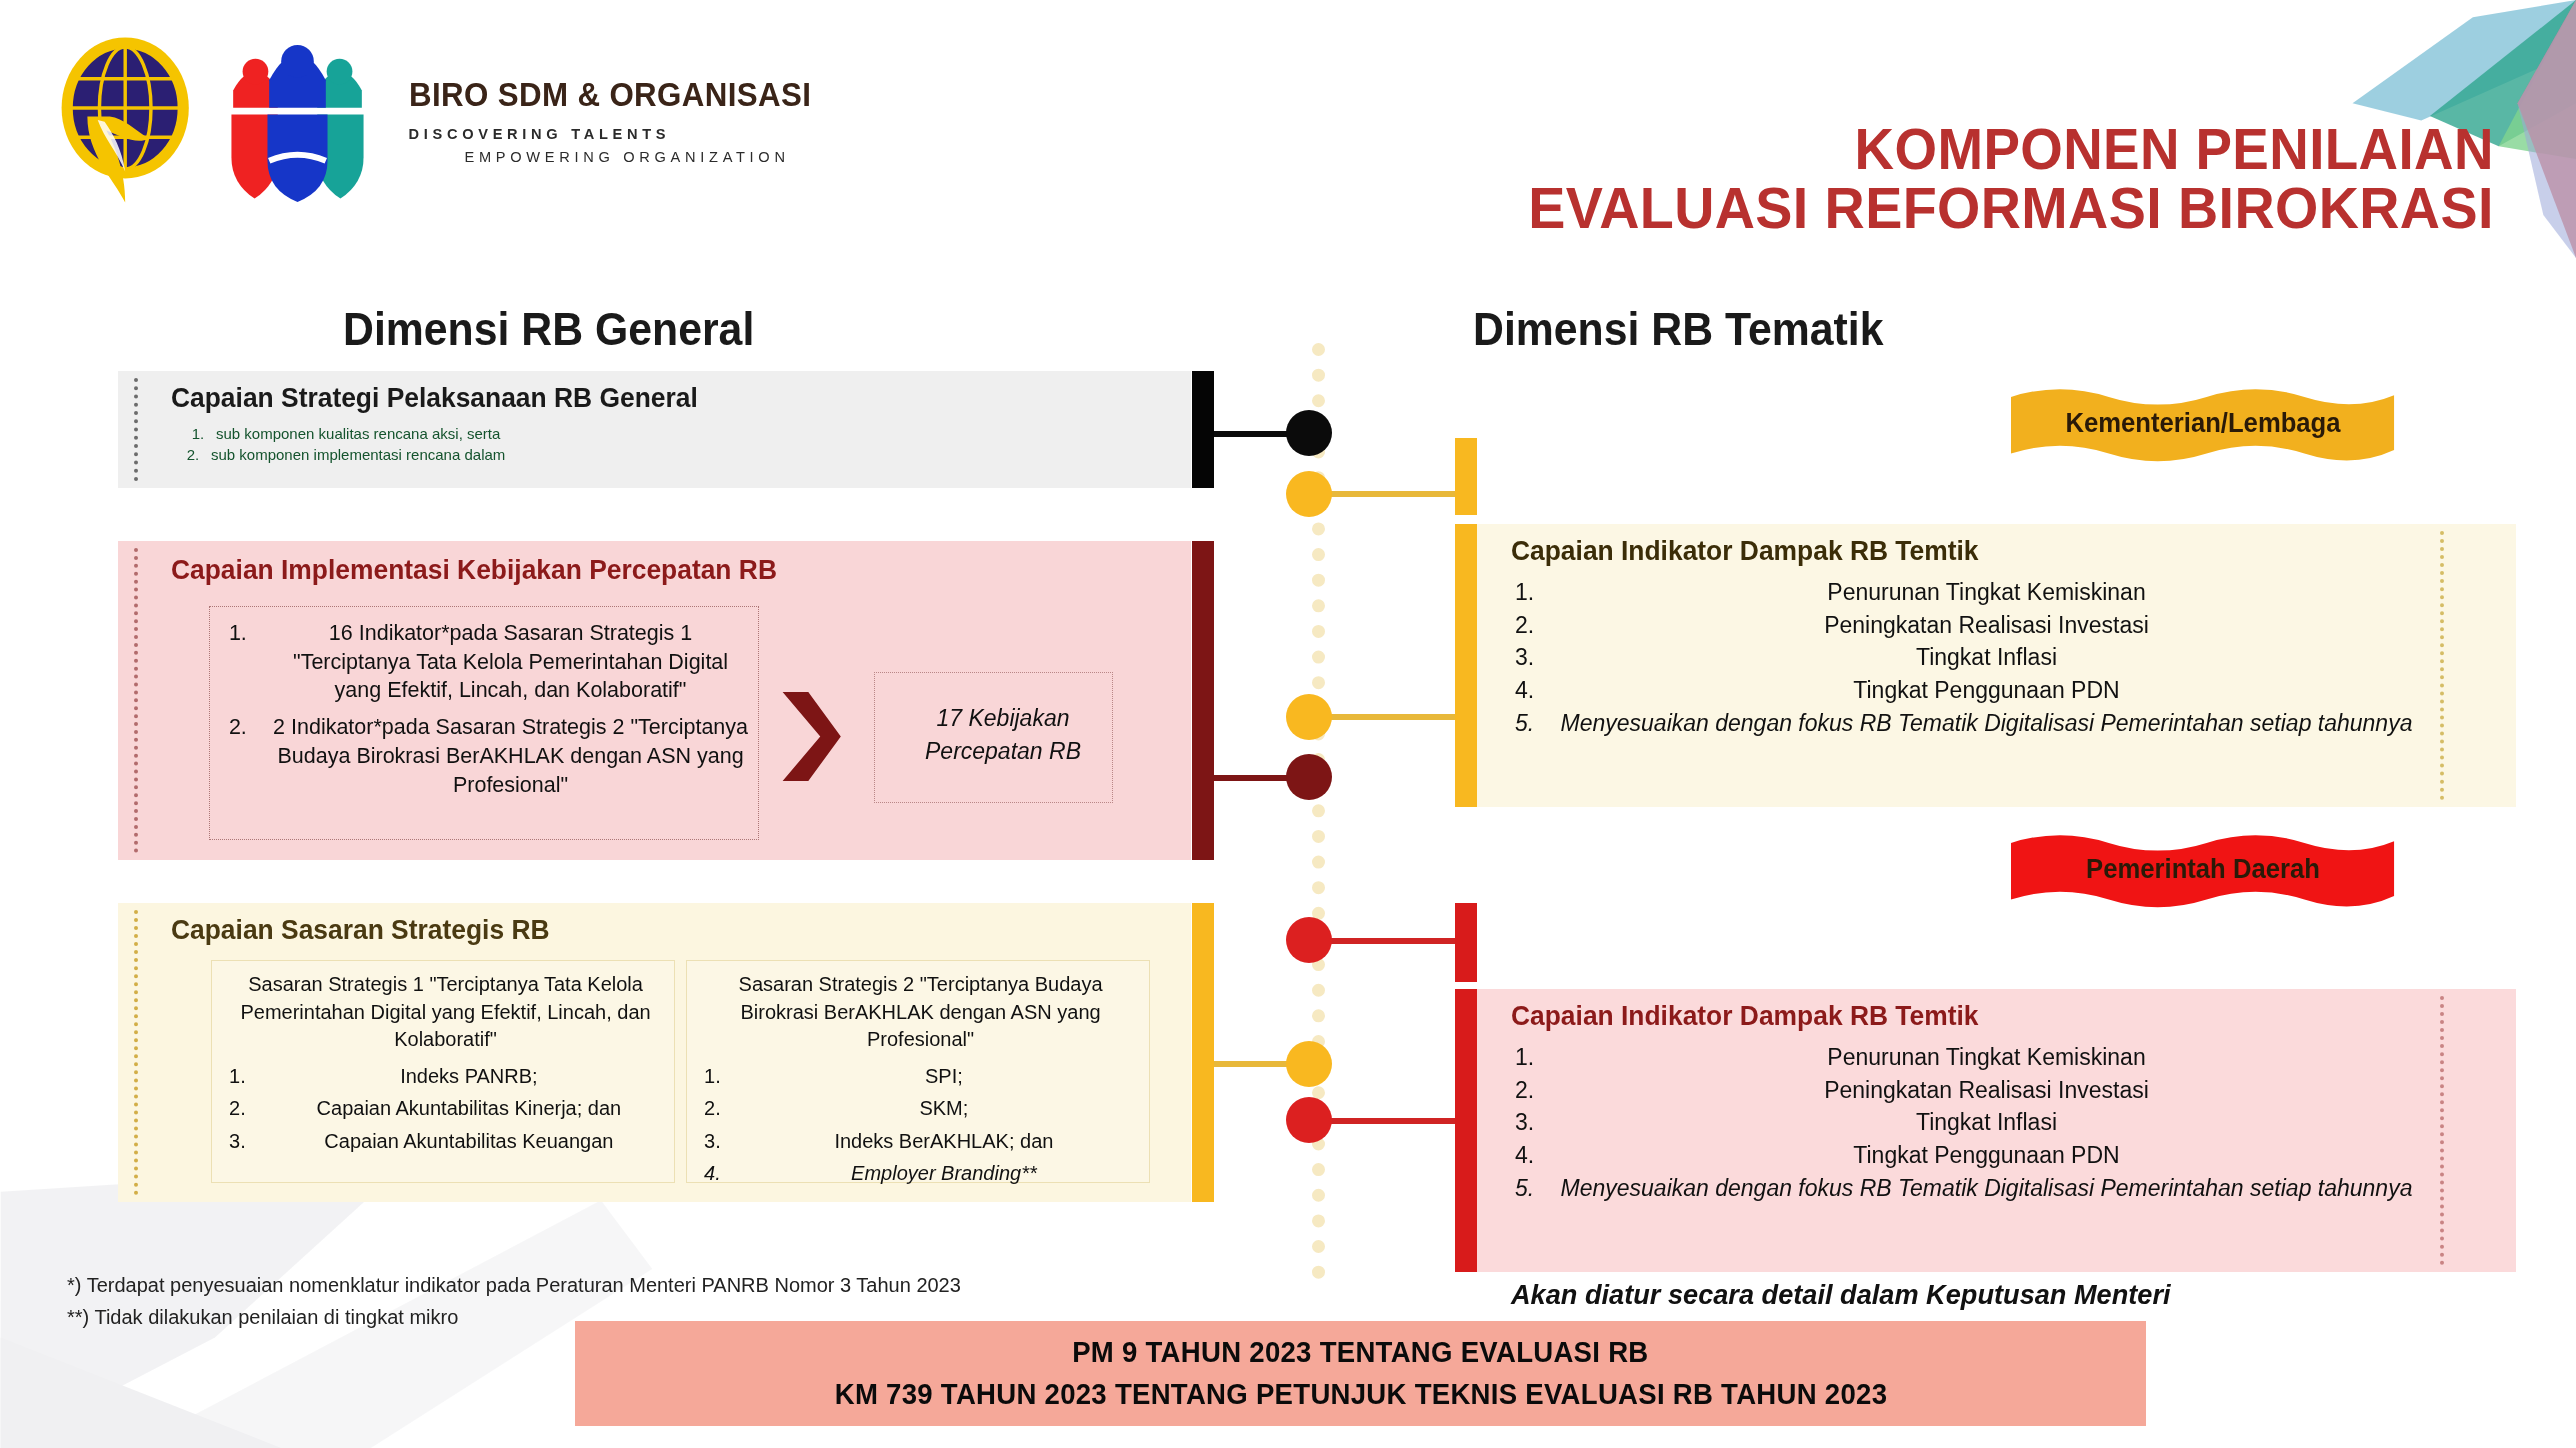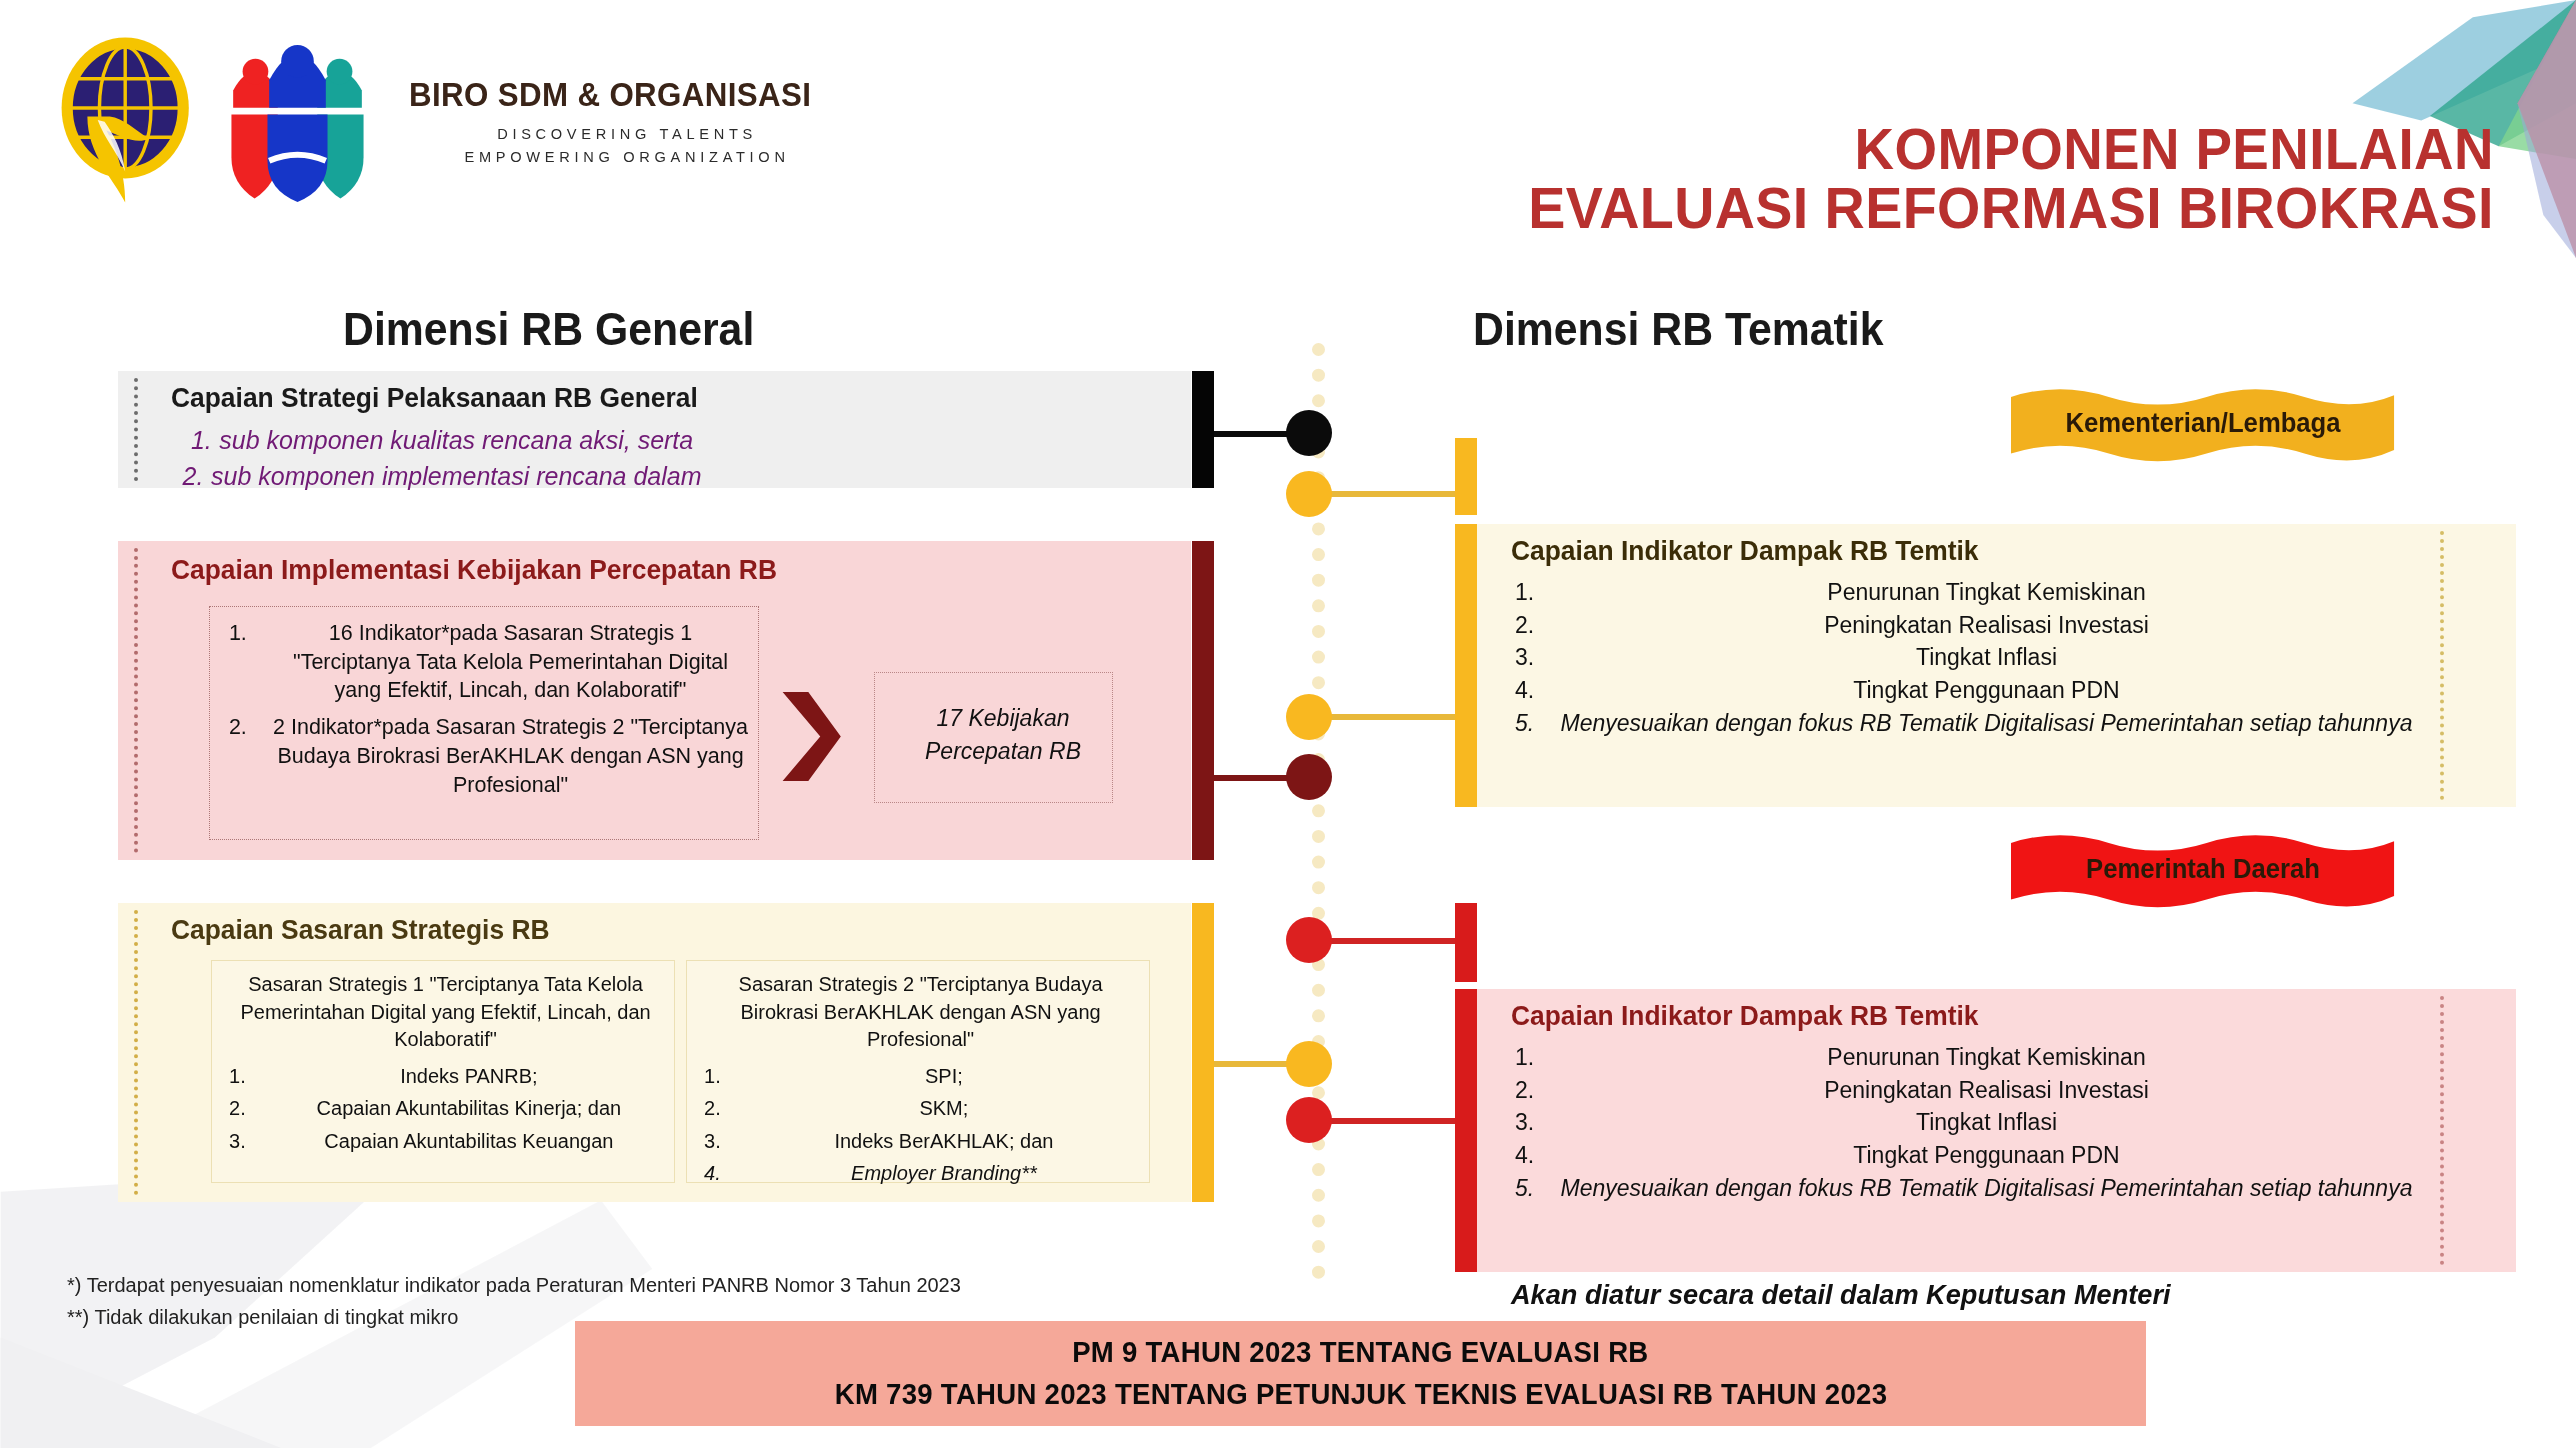--- a/index.html
+++ b/index.html
@@ -20,22 +20,22 @@
   .logo-wrap{position:absolute;left:53px;top:34px;display:flex;align-items:center;gap:15.5px;}
   .logo-globe{width:153px;height:172px;flex:0 0 auto;}
   .logo-people{width:163px;height:163px;flex:0 0 auto;margin-left:-5.2px;}
   .logo-text{margin-left:13.7px;}
   .logo-title{
     font-family:"Liberation Sans",sans-serif;
     font-weight:bold;font-size:34px;letter-spacing:0.4px;color:#3a2418;
     transform:scaleX(.92);transform-origin:left center;white-space:nowrap;
   }
   .logo-sub{
-    font-size:14.6px;font-weight:normal;color:#2b2b2b;letter-spacing:4.7px;
-    margin-top:12px;white-space:nowrap;text-align:center;
+    font-size:14.6px;font-weight:bold;color:#2b2b2b;letter-spacing:4.7px;
+    margin-top:12px;white-space:nowrap;text-align:left;
   }
   .logo-sub2{
     font-size:14.6px;font-weight:normal;color:#2b2b2b;letter-spacing:4.7px;
     margin-top:7.7px;white-space:nowrap;text-align:center;
   }
 
   
   .main-title{
     position:absolute;right:82px;top:120px;text-align:right;
     color:#b8312f;font-weight:bold;line-height:1.02;
@@ -59,21 +59,21 @@
     position:absolute;left:15.5px;top:6.9px;bottom:6.9px;width:0;
     border-left:4.3px dotted rgba(0,0,0,.55);
   }
   .panel-title{font-weight:bold;line-height:1.1;}
 
   
   #p-general{left:118px;top:371px;width:1073px;height:117px;background:#efefef;}
   #p-general .panel-title{position:absolute;left:53px;top:12px;font-size:27.5px;color:#1a1a1a;
     transform:scaleX(.96);transform-origin:left center;}
   #p-general ol{margin:0;padding:0;position:absolute;left:57px;top:52px;list-style:none;}
-  #p-general li{font-size:25px;color:#701a75;line-height:1.42;white-space:nowrap;font-style:italic;}
+  #p-general li{font-size:15px;color:#14532d;line-height:1.42;white-space:nowrap;}
   #p-general li .n{display:inline-block;width:36px;}
 
   
   #p-impl{left:118px;top:541px;width:1073px;height:319px;background:#f9d6d7;padding-left:16px;}
   #p-impl .dotline{border-left-color:rgba(120,20,20,.55);}
   #p-impl .panel-title{position:absolute;left:53px;top:13.7px;font-size:27.5px;color:#8c1a1a;
     transform:scaleX(.96);transform-origin:left center;}
   .inner-box{position:absolute;box-sizing:border-box;}
   #impl-list{left:91px;top:65px;width:550px;height:234px;border:1.7px dotted rgba(110,40,40,.55);}
   #impl-list ol{margin:0;padding:0;list-style:none;position:absolute;left:13.7px;top:12px;right:8.6px;}

